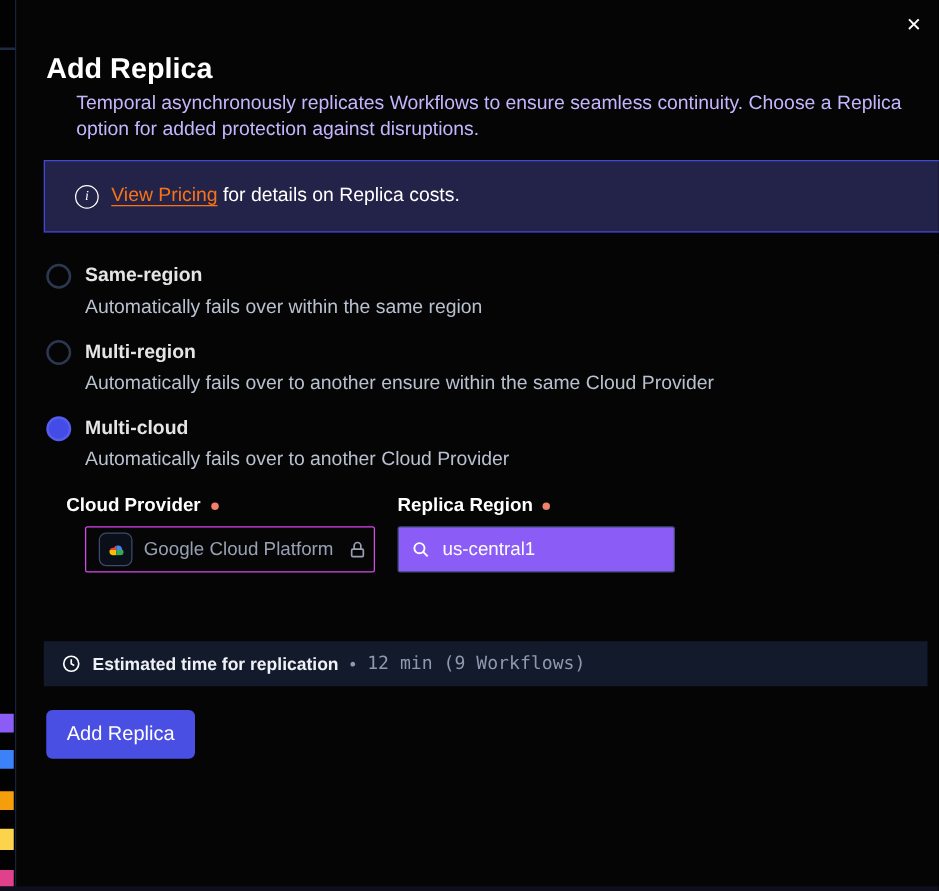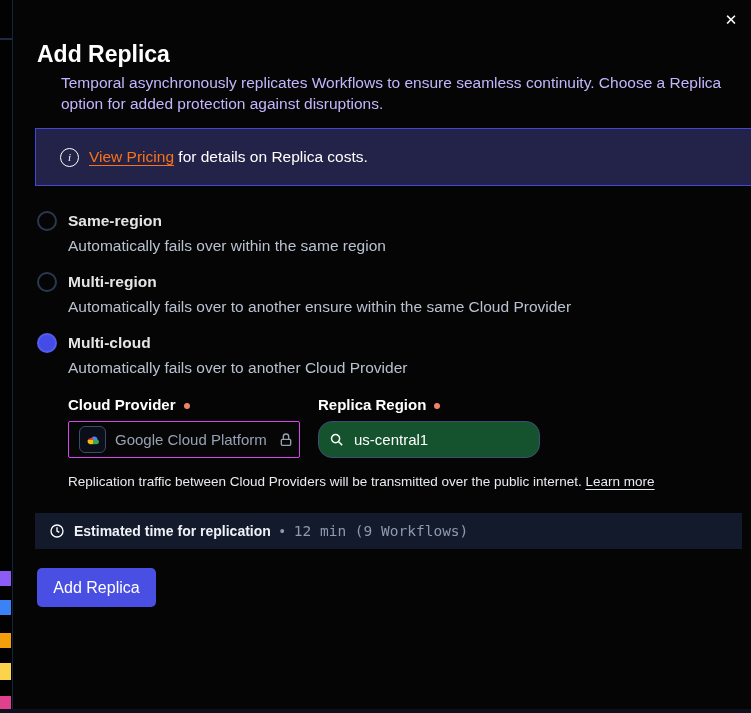--- a/index.html
+++ b/index.html
@@ -48,33 +48,33 @@
   .opt-label{position:absolute;left:55px;font-size:15.5px;font-weight:700;color:#e5e5e5;cursor:pointer;}
   .opt-desc{position:absolute;left:55px;font-size:15.5px;color:#b9c1cf;}
   .r1{top:211px;} .l1{top:212px;} .d1{top:237px;}
   .r2{top:272px;} .l2{top:273px;} .d2{top:298px;}
   .r3{top:333px;} .l3{top:334px;} .d3{top:359px;}
 
   
   .field-label{position:absolute;top:396px;font-size:15px;font-weight:700;color:#fff;}
   .field-label .req-dot{display:inline-block;width:6px;height:6px;border-radius:50%;
     background:#f0826b;margin-left:8px;margin-bottom:1px;}
-  .fl-provider{left:55px;} .fl-region{left:305px;}
+  .fl-provider{left:40px;} .fl-region{left:305px;}
 
   .provider-box{position:absolute;left:55px;top:421px;width:232px;height:37px;
     border:1px solid #d946ef;border-radius:2px;display:flex;align-items:center;
     box-sizing:border-box;padding:0 10px;gap:9px;background:#060607;}
   .gcp-badge{width:25px;height:25px;border:1px solid #3d4a6b;border-radius:6px;
     display:flex;align-items:center;justify-content:center;background:#0b0f1a;flex:0 0 auto;}
   .provider-text{font-size:15px;color:#98a1b3;white-space:nowrap;}
   .lock-icon{flex:0 0 auto;margin-left:2px;display:flex;}
 
   .region-box{position:absolute;left:305px;top:421px;width:222px;height:37px;
-    border:1px solid #3e4c78;border-radius:14px;display:flex;align-items:center;
-    box-sizing:border-box;padding:0 10px;gap:8px;background:#14532d;}
+    border:1px solid #3e4c78;border-radius:2px;display:flex;align-items:center;
+    box-sizing:border-box;padding:0 10px;gap:8px;background:#8b5cf6;}
   .region-input{background:transparent;border:none;outline:none;color:#fff;
     font-size:15px;font-weight:500;font-family:"Liberation Sans",sans-serif;width:100%;}
 
   .note{position:absolute;left:55px;top:474px;font-size:13.5px;color:#e8ebf1;}
   .note a{color:#e8ebf1;text-decoration:underline;text-underline-offset:3px;}
 
   
   .estimate-banner{position:absolute;left:22px;top:513px;width:693px;height:36px;
     background:#131a2c;display:flex;align-items:center;gap:9px;padding-left:14px;
     box-sizing:content-box;}
@@ -172,21 +172,20 @@
   <div class="region-box">
     <span>
       <svg width="15" height="15" viewBox="0 0 24 24" fill="none" stroke="#fff" stroke-width="2.4">
         <circle cx="10.5" cy="10.5" r="6.5"></circle>
         <line x1="15.5" y1="15.5" x2="21" y2="21"></line>
       </svg>
     </span>
     <input class="region-input" type="text" value="us-central1" style="">
   </div>
 
-  <div class="note"><span>Replication traffic between Cloud Providers will be transmitted over the public internet. </span><a href="#">Learn more</a></div>
 
   <div class="estimate-banner">
     <span>
       <svg width="16" height="16" viewBox="0 0 24 24" fill="none" stroke="#fff" stroke-width="2">
         <circle cx="12" cy="12" r="9"></circle>
         <path d="M12 6.5V12l3.5 2"></path>
       </svg>
     </span>
     <span class="est-label">Estimated time for replication</span>
     <span class="est-sep">•</span>

